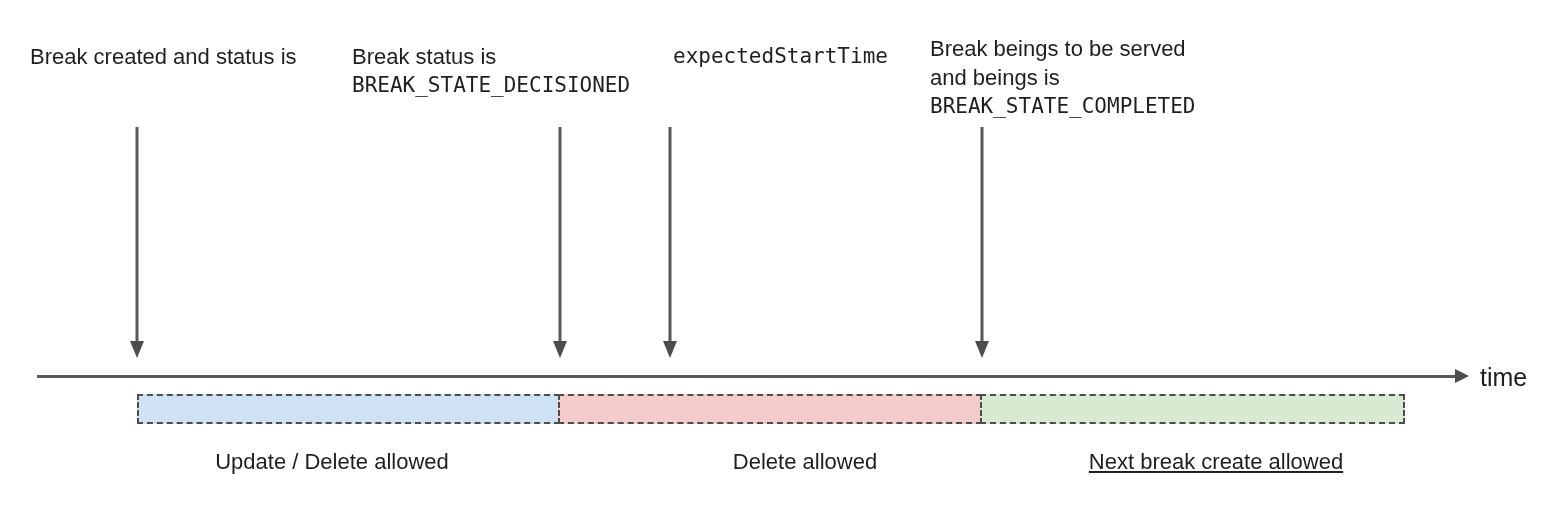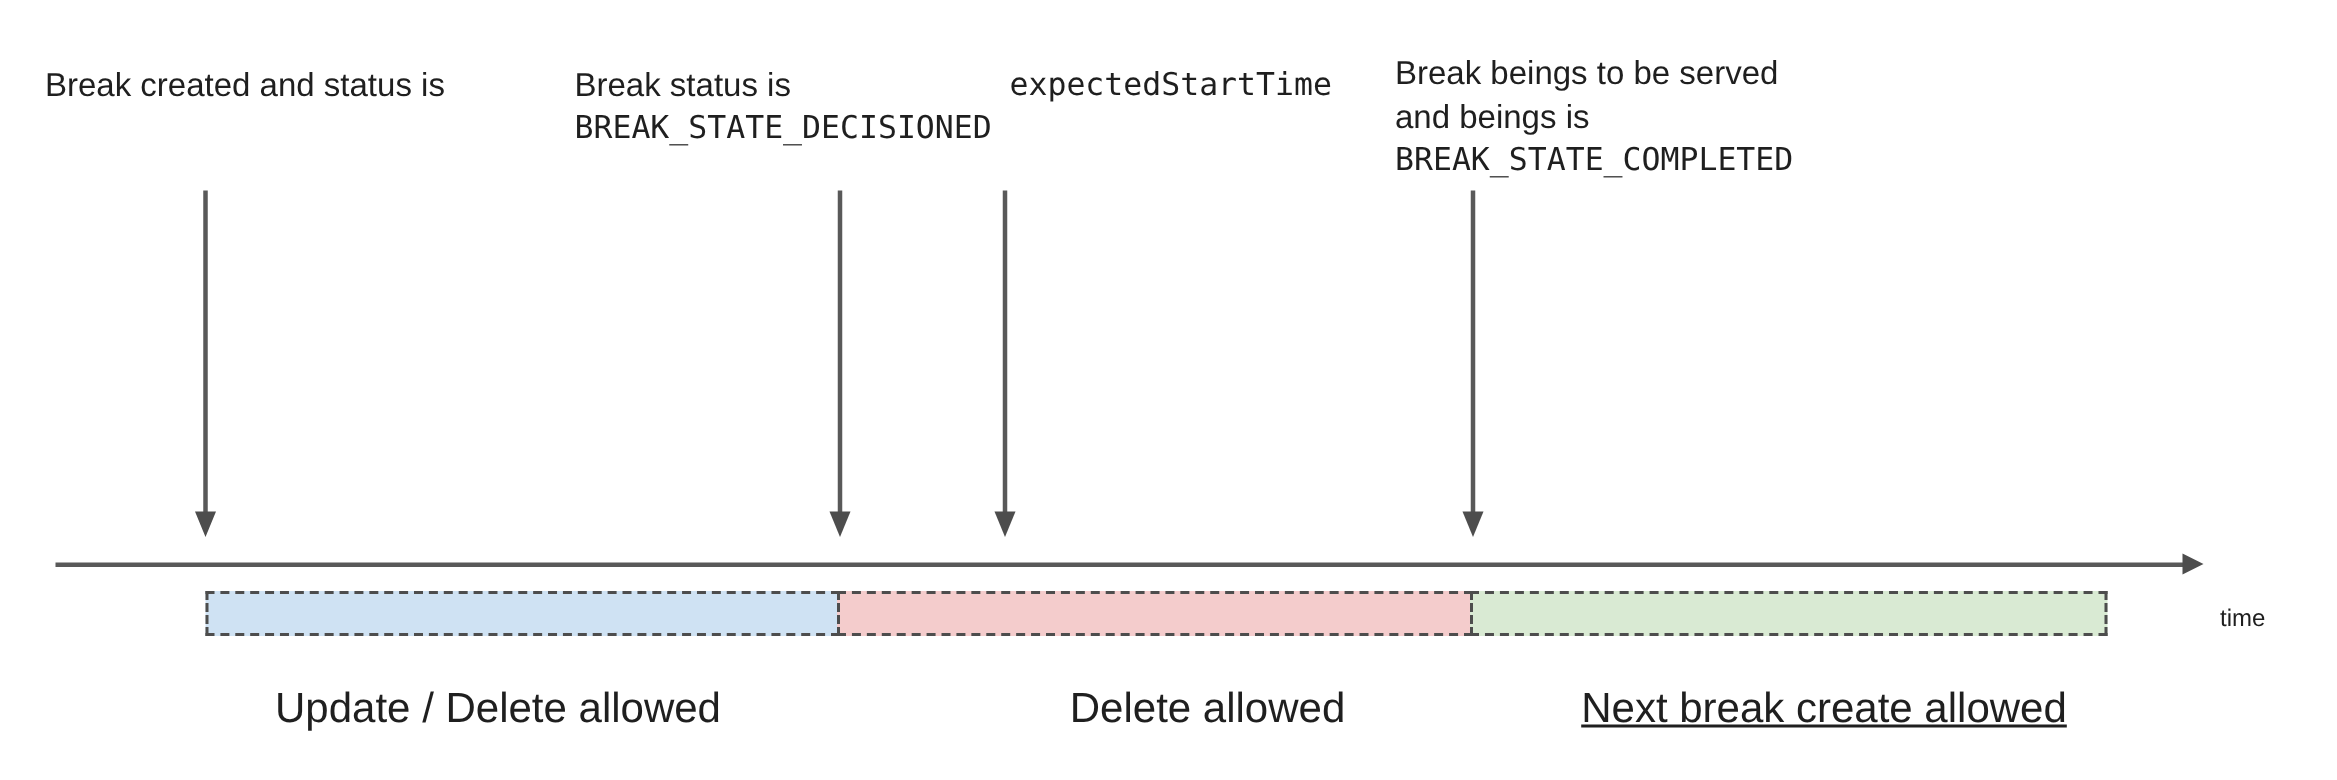--- a/index.html
+++ b/index.html
@@ -18,21 +18,21 @@
     position: absolute;
     font-size: 22px;
     line-height: 29px;
     white-space: nowrap;
   }
   .annotation .mono {
     font-family: "DejaVu Sans Mono", "Liberation Mono", monospace;
     font-size: 21px;
   }
   #ann-1 { left: 30px;  top: 42px; }
-  #ann-2 { left: 352px; top: 42px; margin-left: 31px; }
+  #ann-2 { left: 352px; top: 42px; }
   #ann-3 { left: 673px; top: 42px; }
   #ann-4 { left: 930px; top: 34px; }
   
   .down-arrow { position: absolute; top: 127px; height: 231px; width: 14px; }
   .down-arrow .shaft {
     position: absolute; left: 50%; transform: translateX(-50%);
     top: 0; width: 3px; height: 215px; background: #595959;
   }
   .down-arrow .head {
     position: absolute; left: 50%; transform: translateX(-50%);
@@ -52,35 +52,35 @@
   }
   .axis-head {
     position: absolute; left: 1455px; top: 369px;
     width: 0; height: 0;
     border-top: 7px solid transparent;
     border-bottom: 7px solid transparent;
     border-left: 14px solid #4d4d4d;
   }
   .axis-label {
     position: absolute; left: 1480px; top: 364px;
-    font-size: 16px; line-height: 26px; margin-top: 36px;
+    font-size: 25px; line-height: 26px;
   }
   
   .segment {
     position: absolute; top: 394px; height: 30px;
     border: 2px dashed #4d4d4d;
   }
   #seg-1 { left: 137px; width: 423px; background: #cfe2f3; }
   #seg-2 { left: 558px; width: 424px; background: #f4cccc; }
   #seg-3 { left: 980px; width: 425px; background: #d9ead3; }
   
   .segment-caption {
-    position: absolute; top: 458px;
+    position: absolute; top: 448px;
     transform: translateX(-50%);
-    font-size: 28px; line-height: 28px;
+    font-size: 22px; line-height: 28px;
     white-space: nowrap;
   }
   #cap-1 { left: 332px; }
   #cap-2 { left: 776px; margin-left: 29px; }
   #cap-3 { left: 1216px; text-decoration: underline; }
 </style>
 </head>
 <body>
 
 <div class="canvas">

